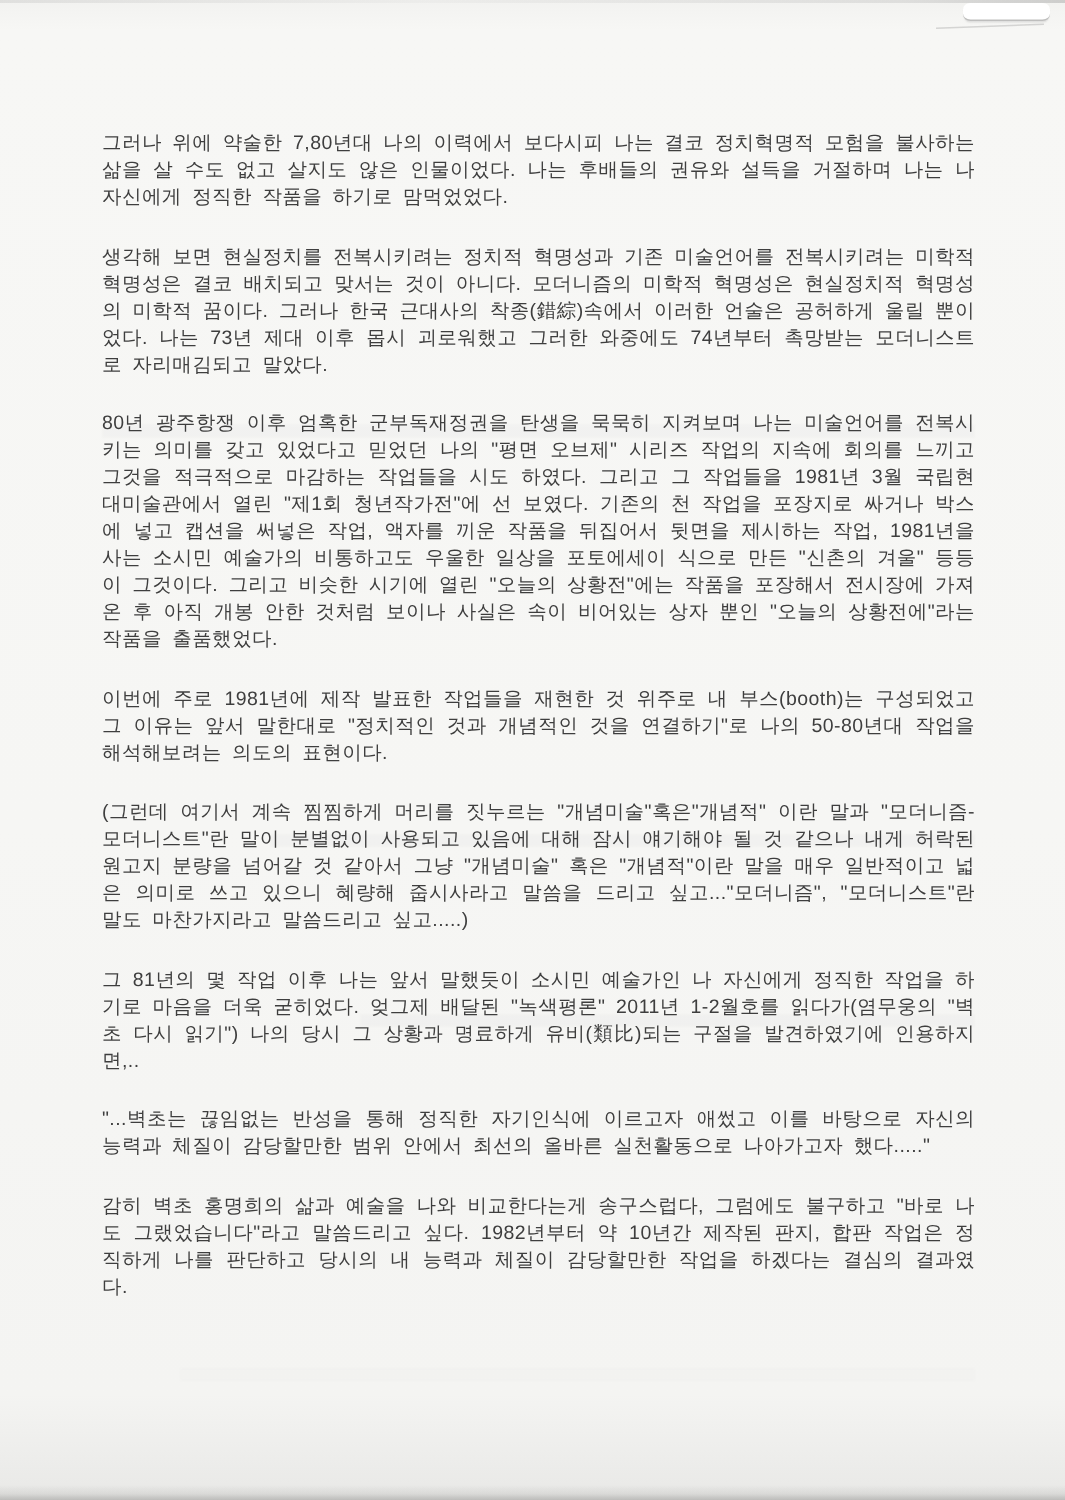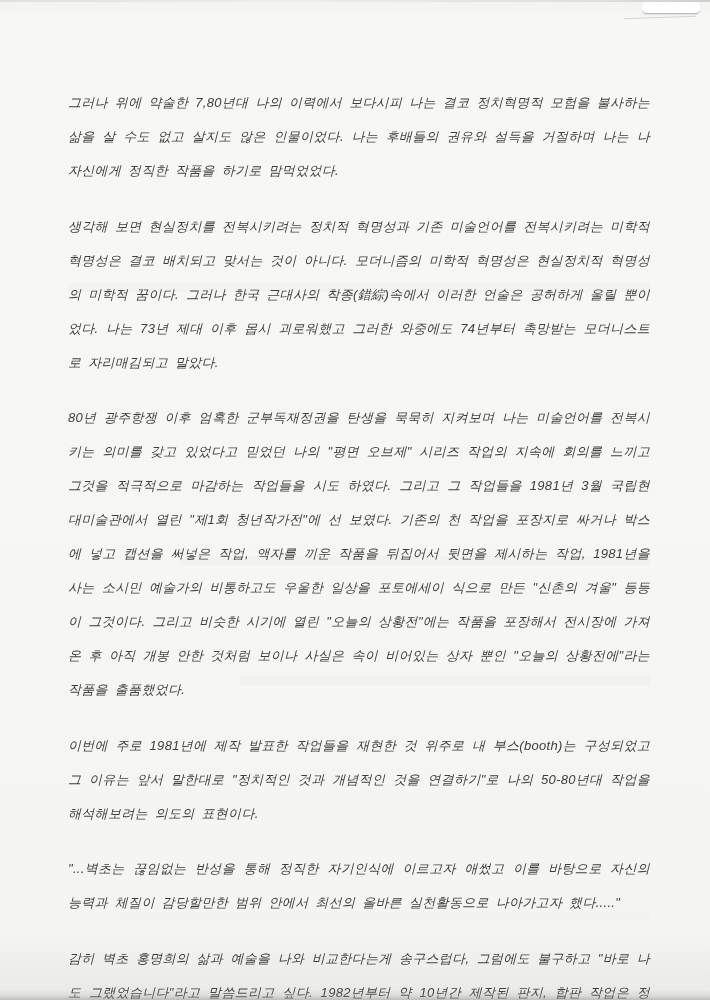--- a/index.html
+++ b/index.html
@@ -60,27 +60,26 @@
   }
   .text-block {
     position: absolute;
     top: 86px;
     left: 68px;
     right: 60px;
   }
   .para {
     margin: 0 0 21.5px 0;
     font-size: 13px;
-    line-height: 34px;
+    line-height: 18px;
     color: #3e3e3e;
     text-align: justify;
     text-justify: inter-word;
     word-spacing: 3px;
     letter-spacing: 0.3px;
-    font-style: italic;
     -webkit-font-smoothing: antialiased;
   }
   
   .bleed {
     position: absolute;
     left: 68px;
     right: 60px;
     pointer-events: none;
     opacity: 0.45;
     filter: blur(0.7px);
@@ -107,19 +106,21 @@
   <div class="bleed bleed-1"></div>
   <div class="bleed bleed-2"></div>
   <div class="bleed bleed-3"></div>
   <div class="bleed bleed-4"></div>
 
   <div class="text-block">
     <p class="para">그러나 위에 약술한 7,80년대 나의 이력에서 보다시피 나는 결코 정치혁명적 모험을 불사하는 삶을 살 수도 없고 살지도 않은 인물이었다. 나는 후배들의 권유와 설득을 거절하며 나는 나 자신에게 정직한 작품을 하기로 맘먹었었다.</p>
     <p class="para">생각해 보면 현실정치를 전복시키려는 정치적 혁명성과 기존 미술언어를 전복시키려는 미학적 혁명성은 결코 배치되고 맞서는 것이 아니다. 모더니즘의 미학적 혁명성은 현실정치적 혁명성의 미학적 꿈이다. 그러나 한국 근대사의 착종(錯綜)속에서 이러한 언술은 공허하게 울릴 뿐이었다. 나는 73년 제대 이후 몹시 괴로워했고 그러한 와중에도 74년부터 촉망받는 모더니스트로 자리매김되고 말았다.</p>
     <p class="para">80년 광주항쟁 이후 엄혹한 군부독재정권을 탄생을 묵묵히 지켜보며 나는 미술언어를 전복시키는 의미를 갖고 있었다고 믿었던 나의 "평면 오브제" 시리즈 작업의 지속에 회의를 느끼고 그것을 적극적으로 마감하는 작업들을 시도 하였다. 그리고 그 작업들을 1981년 3월 국립현대미술관에서 열린 "제1회 청년작가전"에 선 보였다. 기존의 천 작업을 포장지로 싸거나 박스에 넣고 캡션을 써넣은 작업, 액자를 끼운 작품을 뒤집어서 뒷면을 제시하는 작업, 1981년을 사는 소시민 예술가의 비통하고도 우울한 일상을 포토에세이 식으로 만든 "신촌의 겨울" 등등이 그것이다. 그리고 비슷한 시기에 열린 "오늘의 상황전"에는 작품을 포장해서 전시장에 가져온 후 아직 개봉 안한 것처럼 보이나 사실은 속이 비어있는 상자 뿐인 "오늘의 상황전에"라는 작품을 출품했었다.</p>
     <p class="para">이번에 주로 1981년에 제작 발표한 작업들을 재현한 것 위주로 내 부스(booth)는 구성되었고 그 이유는 앞서 말한대로 "정치적인 것과 개념적인 것을 연결하기"로 나의 50-80년대 작업을 해석해보려는 의도의 표현이다.</p>
+    <p class="para">(그런데 여기서 계속 찜찜하게 머리를 짓누르는 "개념미술"혹은"개념적" 이란 말과 "모더니즘-모더니스트"란 말이 분별없이 사용되고 있음에 대해 잠시 얘기해야 될 것 같으나 내게 허락된 원고지 분량을 넘어갈 것 같아서 그냥 "개념미술" 혹은 "개념적"이란 말을 매우 일반적이고 넓은 의미로 쓰고 있으니 혜량해 줍시사라고 말씀을 드리고 싶고..."모더니즘", "모더니스트"란 말도 마찬가지라고 말씀드리고 싶고.....)</p>
+    <p class="para">그 81년의 몇 작업 이후 나는 앞서 말했듯이 소시민 예술가인 나 자신에게 정직한 작업을 하기로 마음을 더욱 굳히었다. 엊그제 배달된 "녹색평론" 2011년 1-2월호를 읽다가(염무웅의 "벽초 다시 읽기") 나의 당시 그 상황과 명료하게 유비(類比)되는 구절을 발견하였기에 인용하지면,..</p>
     <p class="para">"...벽초는 끊임없는 반성을 통해 정직한 자기인식에 이르고자 애썼고 이를 바탕으로 자신의 능력과 체질이 감당할만한 범위 안에서 최선의 올바른 실천활동으로 나아가고자 했다....."</p>
     <p class="para">감히 벽초 홍명희의 삶과 예술을 나와 비교한다는게 송구스럽다, 그럼에도 불구하고 "바로 나도 그랬었습니다"라고 말씀드리고 싶다. 1982년부터 약 10년간 제작된 판지, 합판 작업은 정직하게 나를 판단하고 당시의 내 능력과 체질이 감당할만한 작업을 하겠다는 결심의 결과였다.</p>
   </div>
 
   <div class="scan-bottom-edge"></div>
 
 </div>
 
 </body></html>

